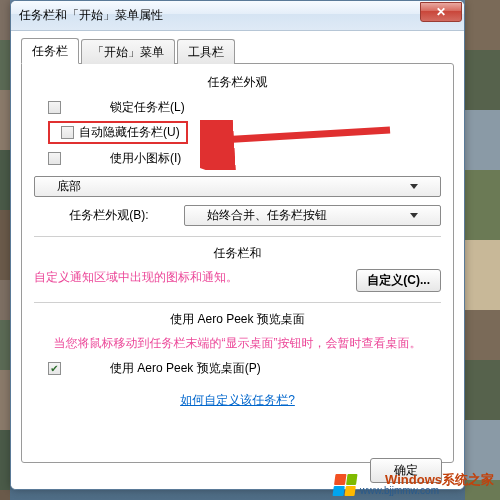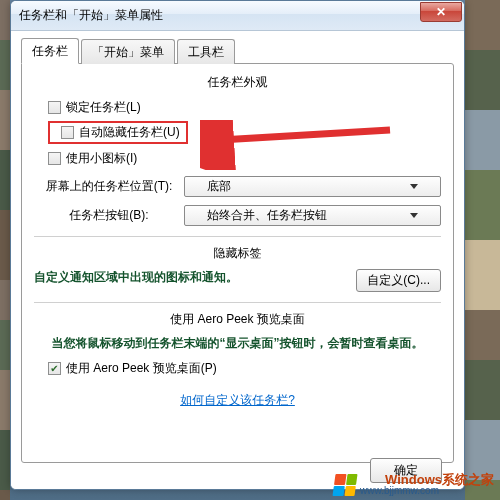--- a/index.html
+++ b/index.html
@@ -99,20 +99,21 @@
     font-size: 12px;
     color: #000;
     margin-bottom: 6px;
   }
   .indent { margin-left: 14px; }
   .row {
     display: flex;
     align-items: center;
     margin-bottom: 4px;
     min-height: 20px;
+    gap: 44px;
   }
   .checkbox {
     width: 13px;
     height: 13px;
     border: 1px solid #8e8f8f;
     background: linear-gradient(to bottom,#f5f5f5,#e6e6e6);
     margin-right: 5px;
     display: inline-flex;
     align-items: center;
     justify-content: center;
@@ -150,31 +151,31 @@
     border-right: 4px solid transparent;
     border-top: 5px solid #333;
   }
   .hr {
     border: none;
     border-top: 1px solid #d0d0d0;
     margin: 10px 0 8px 0;
   }
   .section-desc {
     font-size: 12px;
-    color: #14532d;
+    color: #ec4899;
     line-height: 1.5;
     margin-bottom: 6px;
-    font-weight: bold;
   }
   .btn {
     padding: 2px 10px;
     background: linear-gradient(to bottom,#fefefe,#e7e7e7);
     border: 1px solid #8a8a8a;
     border-radius: 3px;
     font-size: 12px;
+    font-weight: bold;
   }
   .right { margin-left: auto; }
   .link {
     color: #0066cc;
     text-decoration: underline;
     font-size: 12px;
   }
   .button-row {
     display: flex;
     gap: 6px;
@@ -269,38 +270,37 @@
           </span>
         </div>
 
         <div class="row">
           <span class="checkbox"></span>
           <span>使用小图标(I)</span>
         </div>
       </div>
 
       <div class="combo-row">
-        <span class="combo-label">屏幕上的任务栏位置(T):</span>
         <div class="combo">
           <span>底部</span>
           <span class="arrow"></span>
         </div>
       </div>
 
       <div class="combo-row">
-        <span class="combo-label">任务栏按钮(B):</span>
+        <span class="combo-label">任务栏外观(B):</span>
         <div class="combo">
           <span>始终合并、任务栏按钮</span>
           <span class="arrow"></span>
         </div>
       </div>
 
       <hr class="hr">
 
-      <div class="group-title">隐藏标签</div>
+      <div class="group-title">任务栏和</div>
       <div class="row">
         <span class="section-desc">自定义通知区域中出现的图标和通知。</span>
         <span class="btn right"><span>自定义(C)...</span></span>
       </div>
 
       <hr class="hr">
 
       <div class="group-title">使用 Aero Peek 预览桌面</div>
       <div class="section-desc">当您将鼠标移动到任务栏末端的“显示桌面”按钮时，会暂时查看桌面。</div>
       <div class="row indent">

